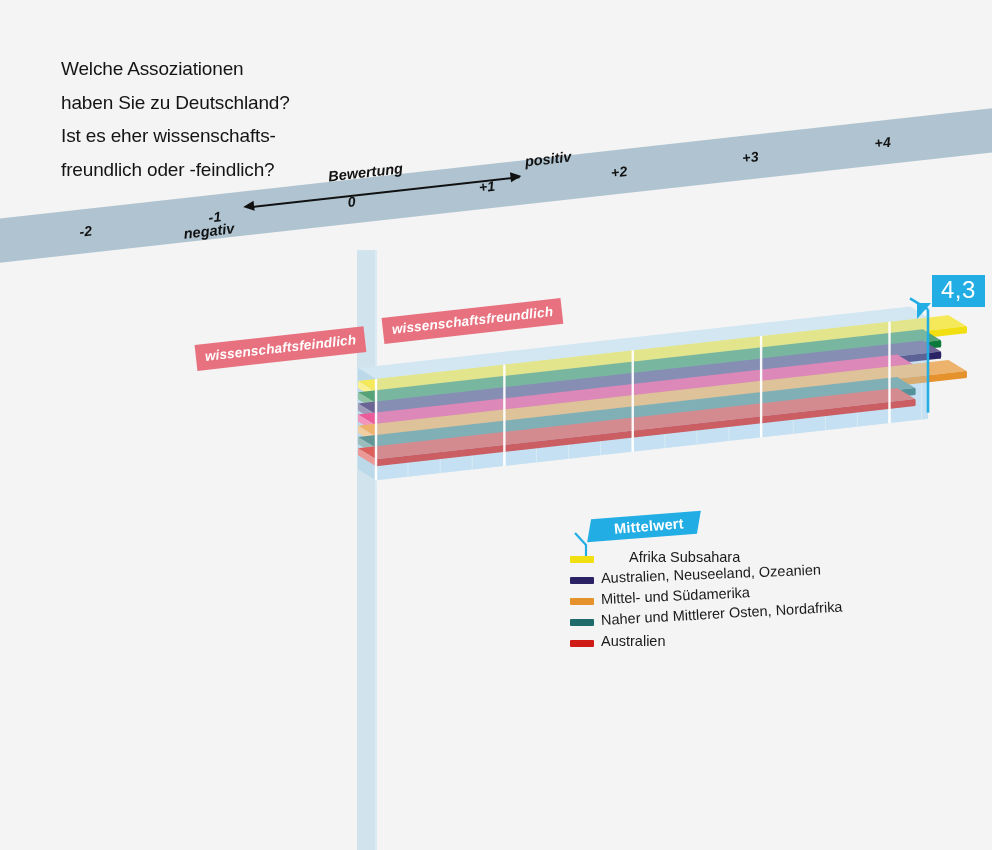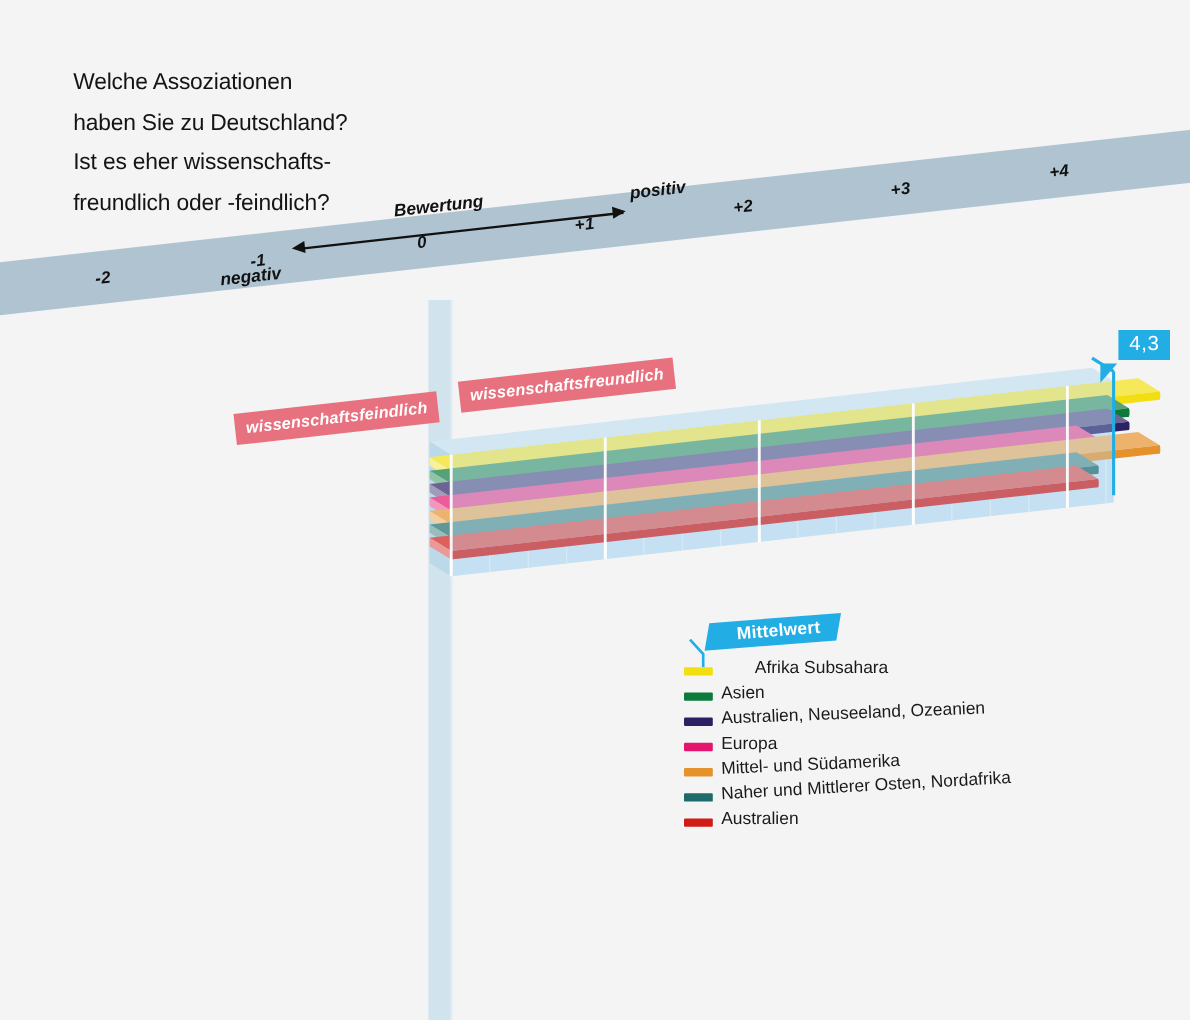--- a/index.html
+++ b/index.html
@@ -79,21 +79,21 @@
   }
 
   
   .chart3d{position:absolute;left:0;top:0;width:992px;height:520px;}
   .chart3d svg{position:absolute;left:0;top:0;}
 
   
   .callout{
     position:absolute;left:932px;top:275px;
     background:#22aee5;color:#fff;
-    font-size:17px;font-weight:normal;letter-spacing:.5px;
+    font-size:24px;font-weight:normal;letter-spacing:.5px;
     padding:3px 9px 5px 9px;
     line-height:1;
   }
   .callout-tail{
     position:absolute;left:917px;top:303px;width:0;height:0;
     border-left:0 solid transparent;
     border-top:16px solid #22aee5;
     border-right:14px solid transparent;
   }
 
@@ -236,32 +236,24 @@
       <path d="M1 1 L12 13 L12 24" stroke="#22aee5" stroke-width="2.2" fill="none"></path>
     </svg>
     <div class="mw-flag"></div>
     <div class="mw-flag-txt">Mittelwert</div>
     <div class="legend-rows" id="legend-rows">
         <div class="lrow">
           <span class="swatch" style="background: rgb(242, 223, 18);"></span>
           <span class="ltext" style="transform: rotate(0deg); margin-left: 28px;">Afrika Subsahara</span>
         </div>
         <div class="lrow">
-          <span class="swatch" style="background: rgb(11, 122, 59);"></span>
-          <span class="ltext" style="transform: rotate(-0.5deg);">Asien</span>
-        </div>
-        <div class="lrow">
           <span class="swatch" style="background: rgb(43, 34, 102);"></span>
           <span class="ltext" style="transform: rotate(-2.2deg);">Australien, Neuseeland, Ozeanien</span>
         </div>
         <div class="lrow">
-          <span class="swatch" style="background: rgb(228, 21, 111);"></span>
-          <span class="ltext" style="transform: rotate(0deg);">Europa</span>
-        </div>
-        <div class="lrow">
           <span class="swatch" style="background: rgb(229, 146, 45);"></span>
           <span class="ltext" style="transform: rotate(-2.6deg);">Mittel- und Südamerika</span>
         </div>
         <div class="lrow">
           <span class="swatch" style="background: rgb(31, 106, 106);"></span>
           <span class="ltext" style="transform: rotate(-3.2deg);">Naher und Mittlerer Osten, Nordafrika</span>
         </div>
         <div class="lrow">
           <span class="swatch" style="background: rgb(208, 28, 23);"></span>
           <span class="ltext" style="transform: rotate(0deg);">Australien</span>

